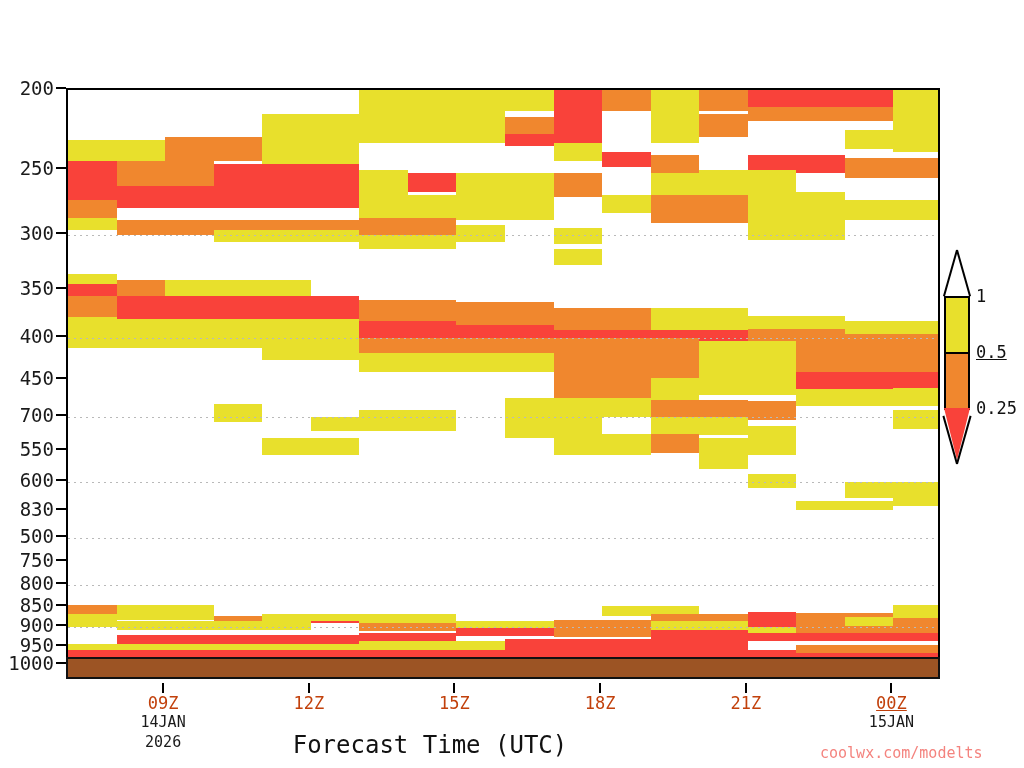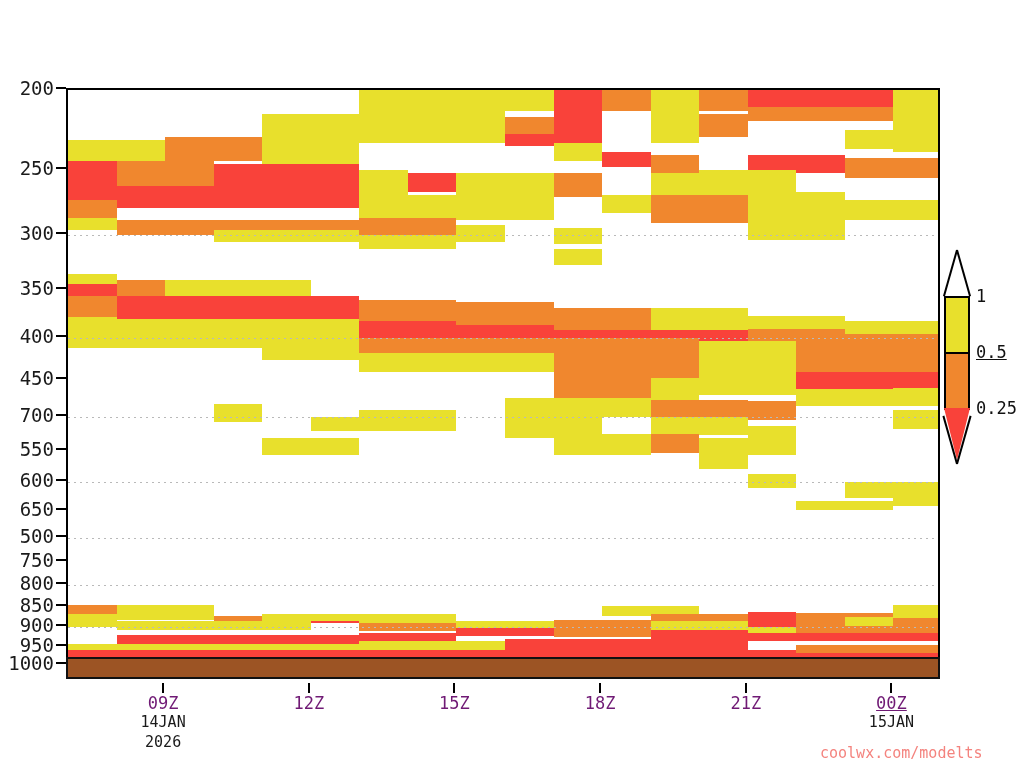--- a/index.html
+++ b/index.html
@@ -25,21 +25,21 @@
   #gridlines{position:absolute;left:0;top:0;width:100%;height:100%;pointer-events:none;}
   .gline{position:absolute;left:0;width:100%;height:1px;
      background-image:linear-gradient(to right,#b9b9b9 0 2px,transparent 2px 6px);
      background-size:6px 1px;}
 
   
   .ytick{position:absolute; right:0; width:12px; height:2px; background:#000;}
   .ylabel{position:absolute; right:88px; font-size:19px; color:#1a1a1a;
           text-align:right; white-space:pre; font-family:"DejaVu Sans Mono",monospace;}
   .xtick{position:absolute; top:663px; width:2px; height:10px; background:#000;}
-  .xlabel{position:absolute; font-size:17px; color:#701a75; text-align:center;
+  .xlabel{position:absolute; font-size:17px; color:#c2410c; text-align:center;
           width:120px; white-space:pre; font-family:"DejaVu Sans Mono",monospace;}
   .xsub{position:absolute; font-size:15px; color:#1a1a1a; text-align:center;
         width:120px; white-space:pre;}
 
   #xaxis-title{
     position:absolute; left:0; top:731px; width:860px; text-align:center;
     font-size:24px; color:#111; font-family:"DejaVu Sans Mono",monospace;
   }
   #watermark{
     position:absolute; left:820px; top:744px; font-size:15px; color:#f4837e;
@@ -230,21 +230,21 @@
       <div class="ylabel" style="top: 324.639px; right: 970px;">400</div>
       <div class="ytick" style="top: 376.719px; right: 958px; width: 10px;"></div>
       <div class="ylabel" style="top: 366.719px; right: 970px;">450</div>
       <div class="ytick" style="top: 414.361px; right: 958px; width: 10px;"></div>
       <div class="ylabel" style="top: 404.361px; right: 970px;">700</div>
       <div class="ytick" style="top: 448.412px; right: 958px; width: 10px;"></div>
       <div class="ylabel" style="top: 438.412px; right: 970px;">550</div>
       <div class="ytick" style="top: 479.499px; right: 958px; width: 10px;"></div>
       <div class="ylabel" style="top: 469.499px; right: 970px;">600</div>
       <div class="ytick" style="top: 508.095px; right: 958px; width: 10px;"></div>
-      <div class="ylabel" style="top: 498.095px; right: 970px;">650</div>
+      <div class="ylabel" style="top: 498.095px; right: 970px;">830</div>
       <div class="ytick" style="top: 534.572px; right: 958px; width: 10px;"></div>
       <div class="ylabel" style="top: 524.572px; right: 970px;">500</div>
       <div class="ytick" style="top: 559.221px; right: 958px; width: 10px;"></div>
       <div class="ylabel" style="top: 549.221px; right: 970px;">750</div>
       <div class="ytick" style="top: 582.278px; right: 958px; width: 10px;"></div>
       <div class="ylabel" style="top: 572.278px; right: 970px; text-align: center;">800</div>
       <div class="ytick" style="top: 603.937px; right: 958px; width: 10px;"></div>
       <div class="ylabel" style="top: 593.937px; right: 970px;">850</div>
       <div class="ytick" style="top: 624.358px; right: 958px; width: 10px;"></div>
       <div class="ylabel" style="top: 614.358px; right: 970px;">900</div>
@@ -264,20 +264,21 @@
       <div class="xlabel" style="left: 540.111px; top: 693px;">18Z</div>
       <div class="xtick" style="left: 744.778px; top: 683px;"></div>
       <div class="xlabel" style="left: 685.778px; top: 693px;">21Z</div>
       <div class="xtick" style="left: 890.444px; top: 683px;"></div>
       <div class="xlabel" style="left: 831.444px; top: 693px; text-decoration: underline;">00Z</div>
       <div class="xsub" style="left: 831.444px; top: 713px;">15JAN</div>
     </div>
 
   <div id="ground"></div>
 
+  <div id="xaxis-title">Forecast Time (UTC)</div>
   <div id="watermark">coolwx.com/modelts</div>
 
   <div id="colorbar">
       <div style="position: absolute; left: 0px; top: -46px; width: 0px; height: 0px; border-left: 13px solid transparent; border-right: 13px solid transparent; border-bottom: 46px solid rgb(255, 255, 255);"></div>
       <div style="position: absolute; left: 12px; top: -46px; width: 2px; height: 48px; background: rgb(0, 0, 0); transform-origin: center top; transform: rotate(15.8deg);"></div>
       <div style="position: absolute; left: 12px; top: -46px; width: 2px; height: 48px; background: rgb(0, 0, 0); transform-origin: center top; transform: rotate(-15.8deg);"></div>
       <div class="cb-seg" style="top: 0px; height: 56px; background: rgb(232, 224, 44);"></div>
       <div class="cb-seg" style="top: 56px; height: 56px; background: rgb(240, 135, 46);"></div>
       <div class="cb-div" style="top: 0px;"></div>
       <div class="cb-div" style="top: 56px;"></div>

